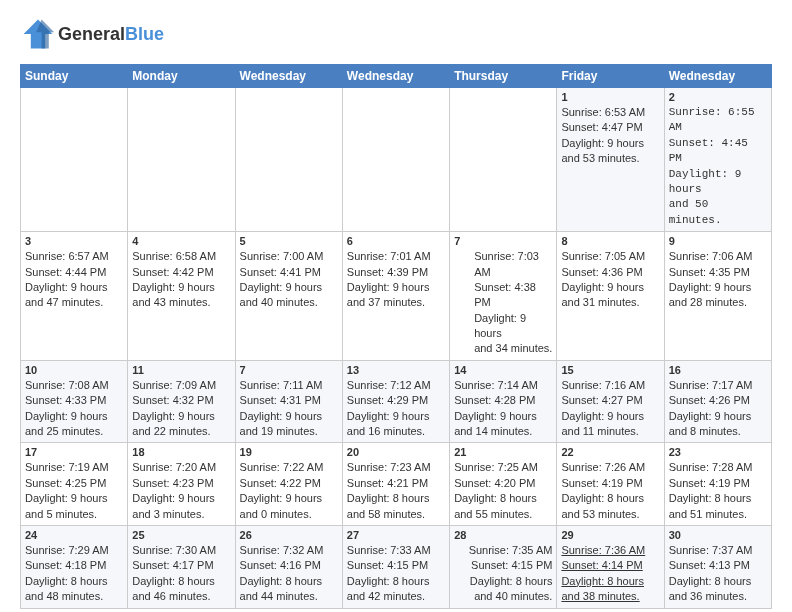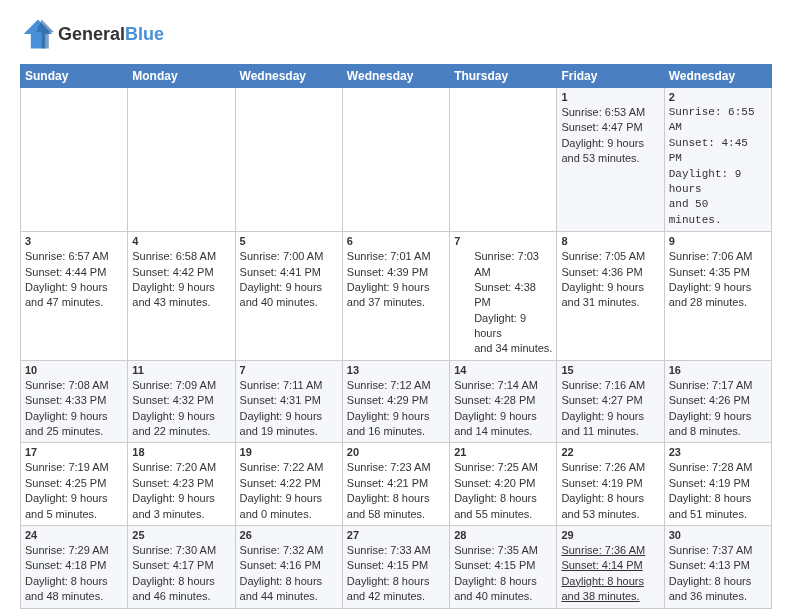--- a/index.html
+++ b/index.html
@@ -318,21 +318,21 @@
           </td>
           <td>
             <span class="day-num">27</span>
             <div class="day-info" style="white-space: pre-line;">Sunrise: 7:33 AM
 Sunset: 4:15 PM
 Daylight: 8 hours
 and 42 minutes.</div>
           </td>
           <td>
             <span class="day-num">28</span>
-            <div class="day-info" style="white-space: pre-line;">Sunrise: 7:35 AM
+            <div class="day-info" style="white-space: pre-line; text-align: right;">Sunrise: 7:35 AM
 Sunset: 4:15 PM
 Daylight: 8 hours
 and 40 minutes.</div>
           </td>
           <td>
             <span class="day-num">29</span>
             <div class="day-info" style="white-space: pre-line; text-decoration: underline;">Sunrise: 7:36 AM
 Sunset: 4:14 PM
 Daylight: 8 hours
 and 38 minutes.</div>

